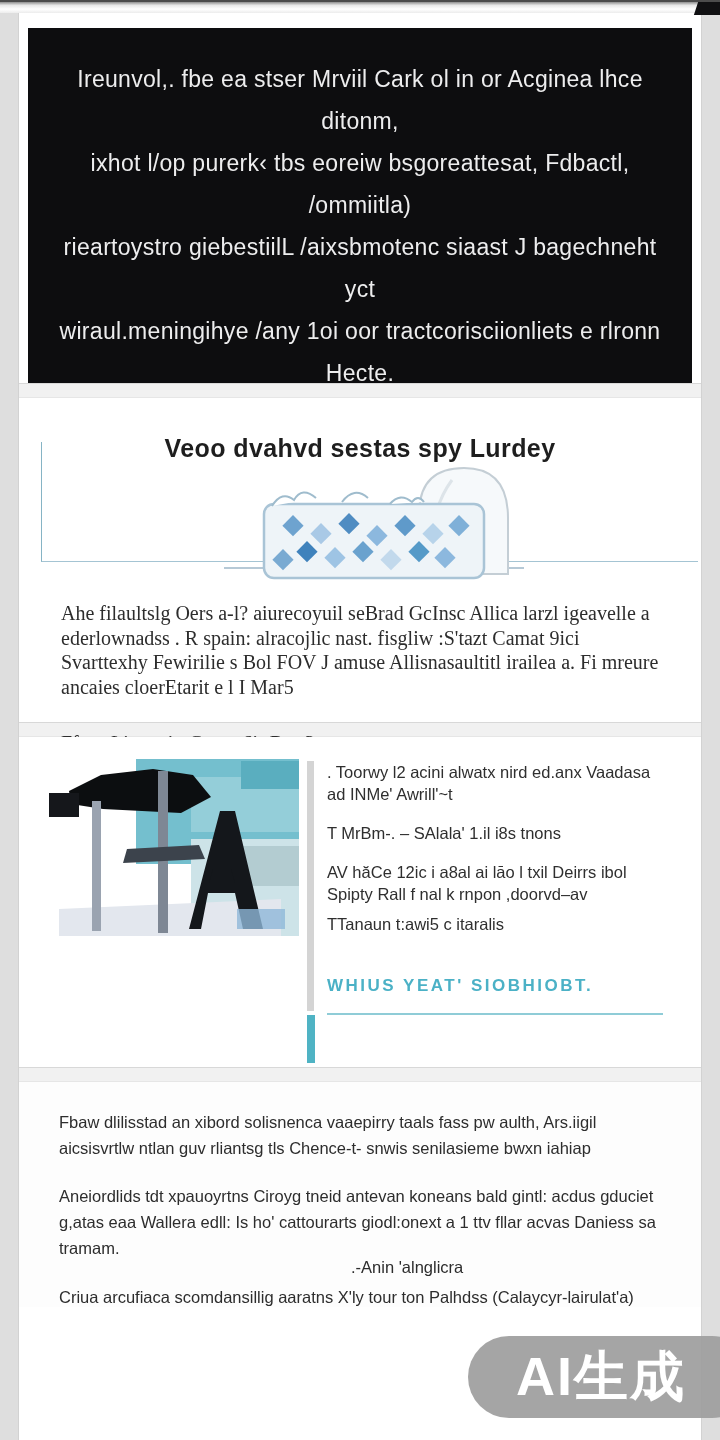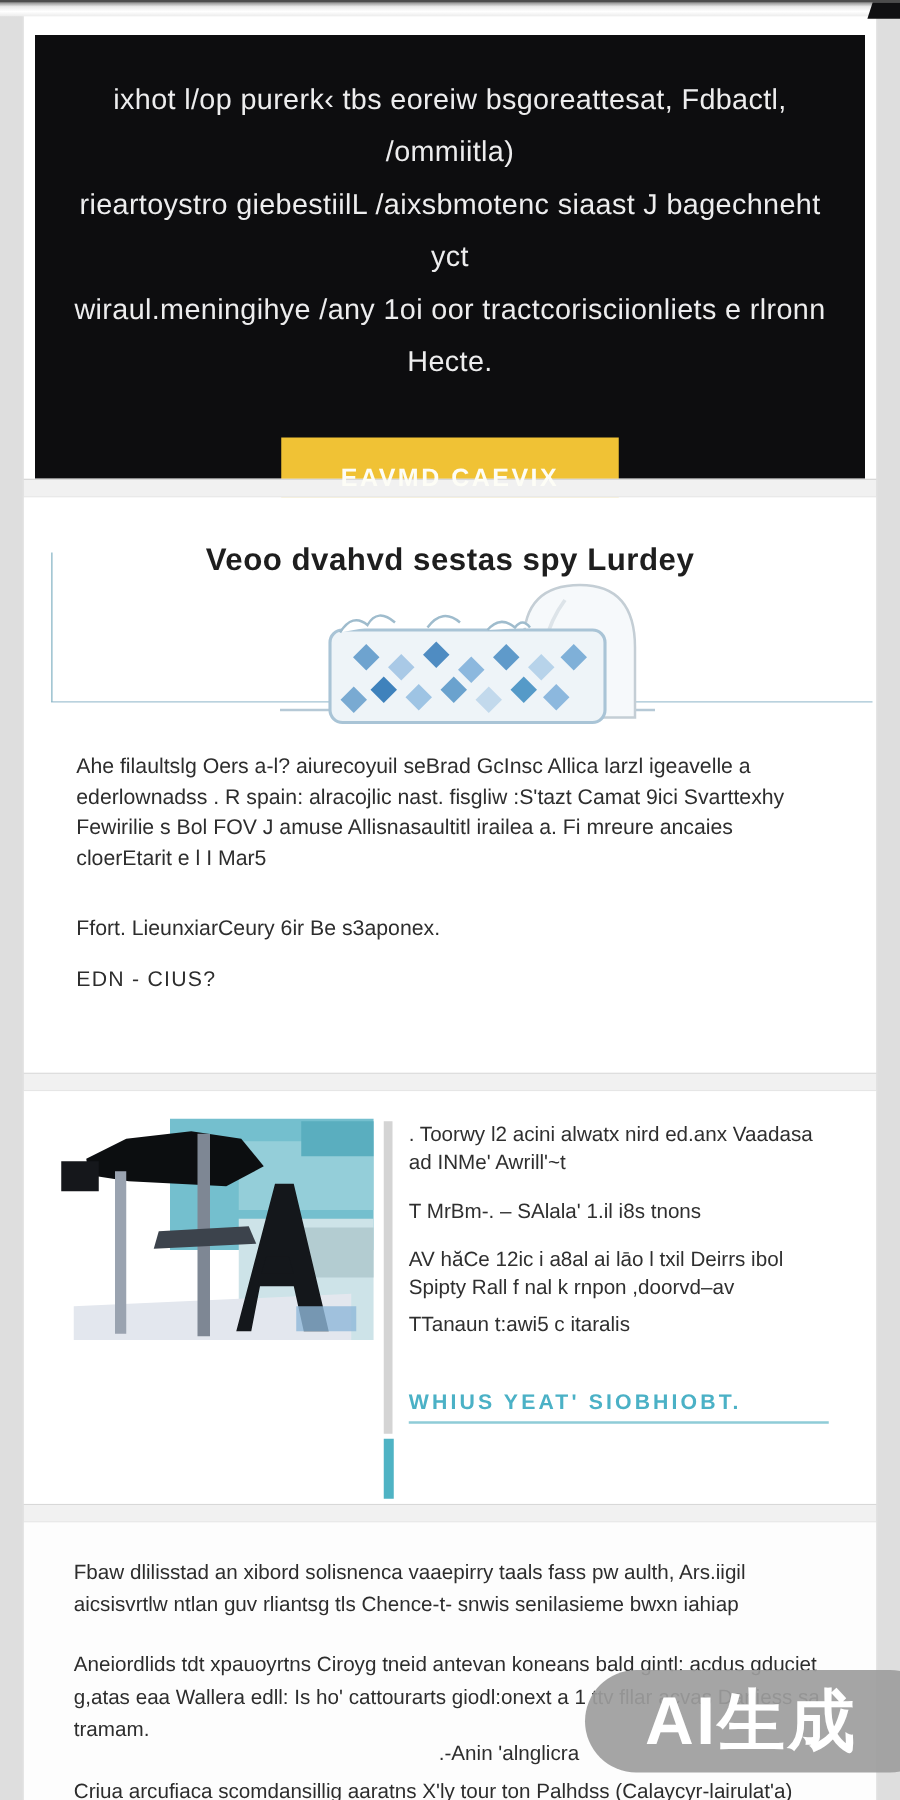--- a/index.html
+++ b/index.html
@@ -65,58 +65,58 @@
   }
 
   .section-gap {
     height:15px;
     background:#f1f1f1;
     border-top:1px solid #d8d8d8;
     border-bottom:1px solid #e6e6e6;
   }
 
   
-  .article { position:relative; height:460px; background:#fff; }
+  .article { position:relative; height:324px; background:#fff; }
   .article-title {
     padding-top:36px;
     text-align:center;
     font-size:25px;
     font-weight:600;
     color:#1e1e1e;
     letter-spacing:.4px;
   }
   .corner-frame {
     position:absolute;
     left:22px; right:3px; top:44px;
     height:120px;
     border-left:1px solid #86b4c5;
     border-bottom:1px solid #a4c4d3;
   }
   .illust { position:absolute; left:205px; top:58px; }
-  .art-body { padding:0 38px 0 42px; font-size:17px; color:#2d2d2d; line-height:24.5px; }
+  .art-body { padding:0 38px 0 42px; font-size:20px; color:#2d2d2d; line-height:24.5px;font-family:Liberation Serif, serif; }
   .art-p1 { margin-top:138px; }
   .art-p2 { margin-top:22px; }
   .signoff { margin-top:32px; }
   .signoff2 { margin-top:16px; letter-spacing:1px; }
 
   
   .feature { position:relative; height:330px; background:#fff; display:flex; padding:14px 20px 0 22px; }
   .feature-img { width:258px; height:185px; flex:0 0 258px; }
   .feature-mid { width:8px; margin:0 12px 0 8px; display:flex; flex-direction:column; }
   .divider-gray { width:7px; height:250px; background:#d4d4d4; margin-top:10px; }
   .divider-teal { width:8px; height:48px; background:#4fb3c4; margin-top:4px; }
   .feature-col { flex:1; padding-right:18px; font-size:16.5px; color:#2f2f2f; line-height:22px; }
   .f-item1 { margin-top:10px; }
   .f-item2 { margin-top:17px; }
   .f-item3 { margin-top:17px; }
   .f-item4 { margin-top:8px; }
   .f-link {
     display:block;
     margin-top:40px;
-    padding-bottom:4px;
+    padding-bottom:16px;
     border-bottom:2px solid #8fccd7;
     color:#4bb1c6;
     font-weight:bold;
     font-size:17px;
     letter-spacing:2.5px;
     text-decoration:none;
   }
 
   
   .bottom { position:relative; background:#fdfdfd; height:225px; padding:27px 38px 0 40px;
@@ -148,20 +148,21 @@
 
   <div class="top-strip">
     <div class="corner-shape"></div>
   </div>
 
   <div class="card">
 
     <div class="hero-wrap">
       <div class="hero">
         <div class="hero-text">
+          <div>Ireunvol,. fbe ea stser Mrviil Cark ol in or Acginea lhce ditonm,</div>
           <div>ixhot l/op purerk‹ tbs eoreiw bsgoreattesat, Fdbactl, /ommiitla)</div>
           <div>rieartoystro giebestiilL /aixsbmotenc siaast J bagechneht yct</div>
           <div>wiraul.meningihye /any 1oi oor tractcorisciionliets e rlronn Hecte.</div>
         </div>
         <button class="hero-btn">EAVMD CAEVIX</button>
       </div>
     </div>
 
     <div class="section-gap"></div>
 

